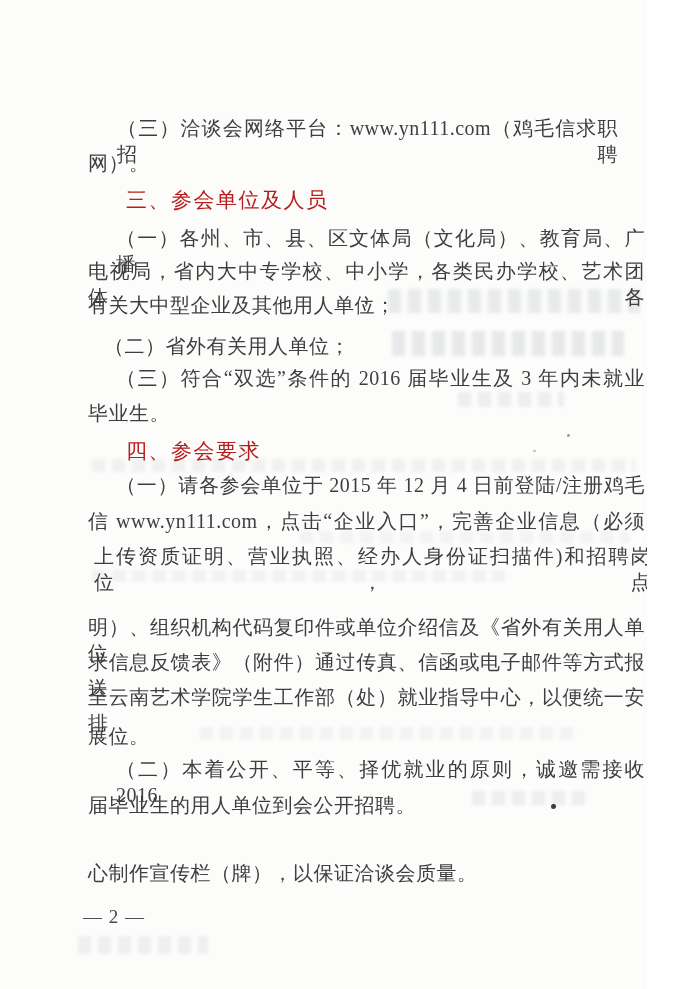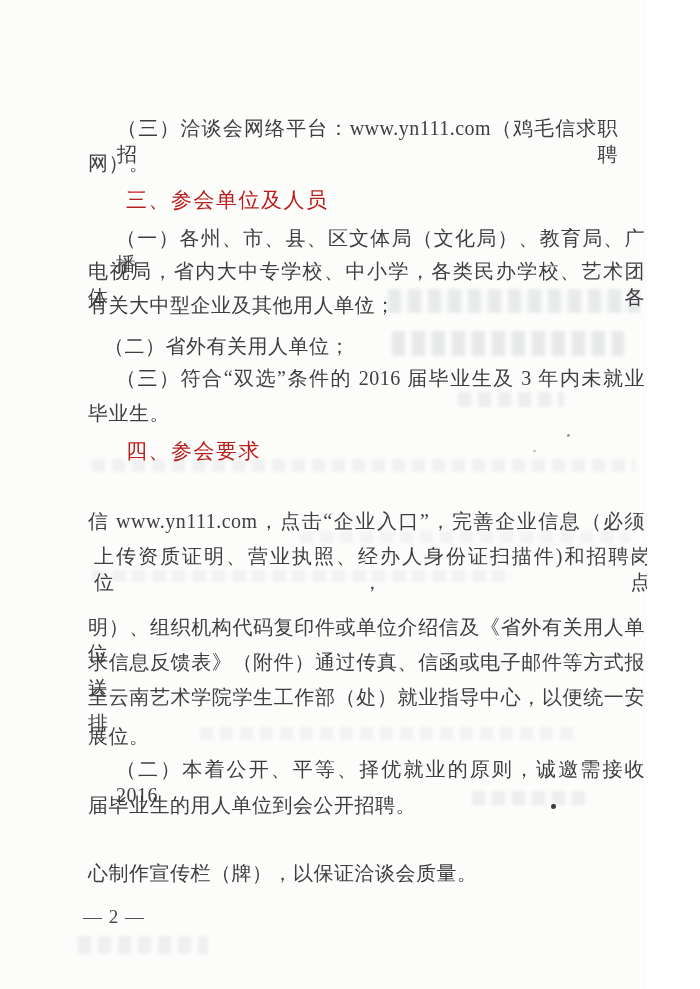--- a/index.html
+++ b/index.html
@@ -87,20 +87,21 @@
   <div class="line fill" style="top:225px; left:116px; width:529px;">（一）各州、市、县、区文体局（文化局）、教育局、广播</div>
   <div class="line fill" style="top:258px; left:88px;  width:557px;">电视局，省内大中专学校、中小学，各类民办学校、艺术团体，各</div>
   <div class="line" style="top:292px; left:88px;">有关大中型企业及其他用人单位；</div>
 
   <div class="line" style="top:333px; left:104px;">（二）省外有关用人单位；</div>
   <div class="line fill" style="top:365px; left:116px; width:529px;">（三）符合“双选”条件的 2016 届毕业生及 3 年内未就业</div>
   <div class="line" style="top:400px; left:88px;">毕业生。</div>
 
   <div class="heading" style="top:437px; left:126px;">四、参会要求</div>
 
+  <div class="line fill" style="top:472px; left:116px; width:529px;">（一）请各参会单位于 2015 年 12 月 4 日前登陆/注册鸡毛</div>
   <div class="line fill" style="top:508px; left:88px;  width:557px;">信 www.yn111.com，点击“企业入口”，完善企业信息（必须</div>
   <div class="line fill" style="top:543px; left:88px;  width:557px;margin-left:6px;">上传资质证明、营业执照、经办人身份证扫描件)和招聘岗位，点</div>
   <div class="line fill" style="top:614px; left:88px;  width:557px;">明）、组织机构代码复印件或单位介绍信及《省外有关用人单位</div>
   <div class="line fill" style="top:649px; left:88px;  width:557px;">求信息反馈表》（附件）通过传真、信函或电子邮件等方式报送</div>
   <div class="line fill" style="top:684px; left:88px;  width:557px;">至云南艺术学院学生工作部（处）就业指导中心，以便统一安排</div>
   <div class="line" style="top:723px; left:88px;">展位。</div>
 
   <div class="line fill" style="top:756px; left:116px; width:529px;">（二）本着公开、平等、择优就业的原则，诚邀需接收 2016</div>
   <div class="line" style="top:792px; left:88px;text-align:center;">届毕业生的用人单位到会公开招聘。</div>
 

